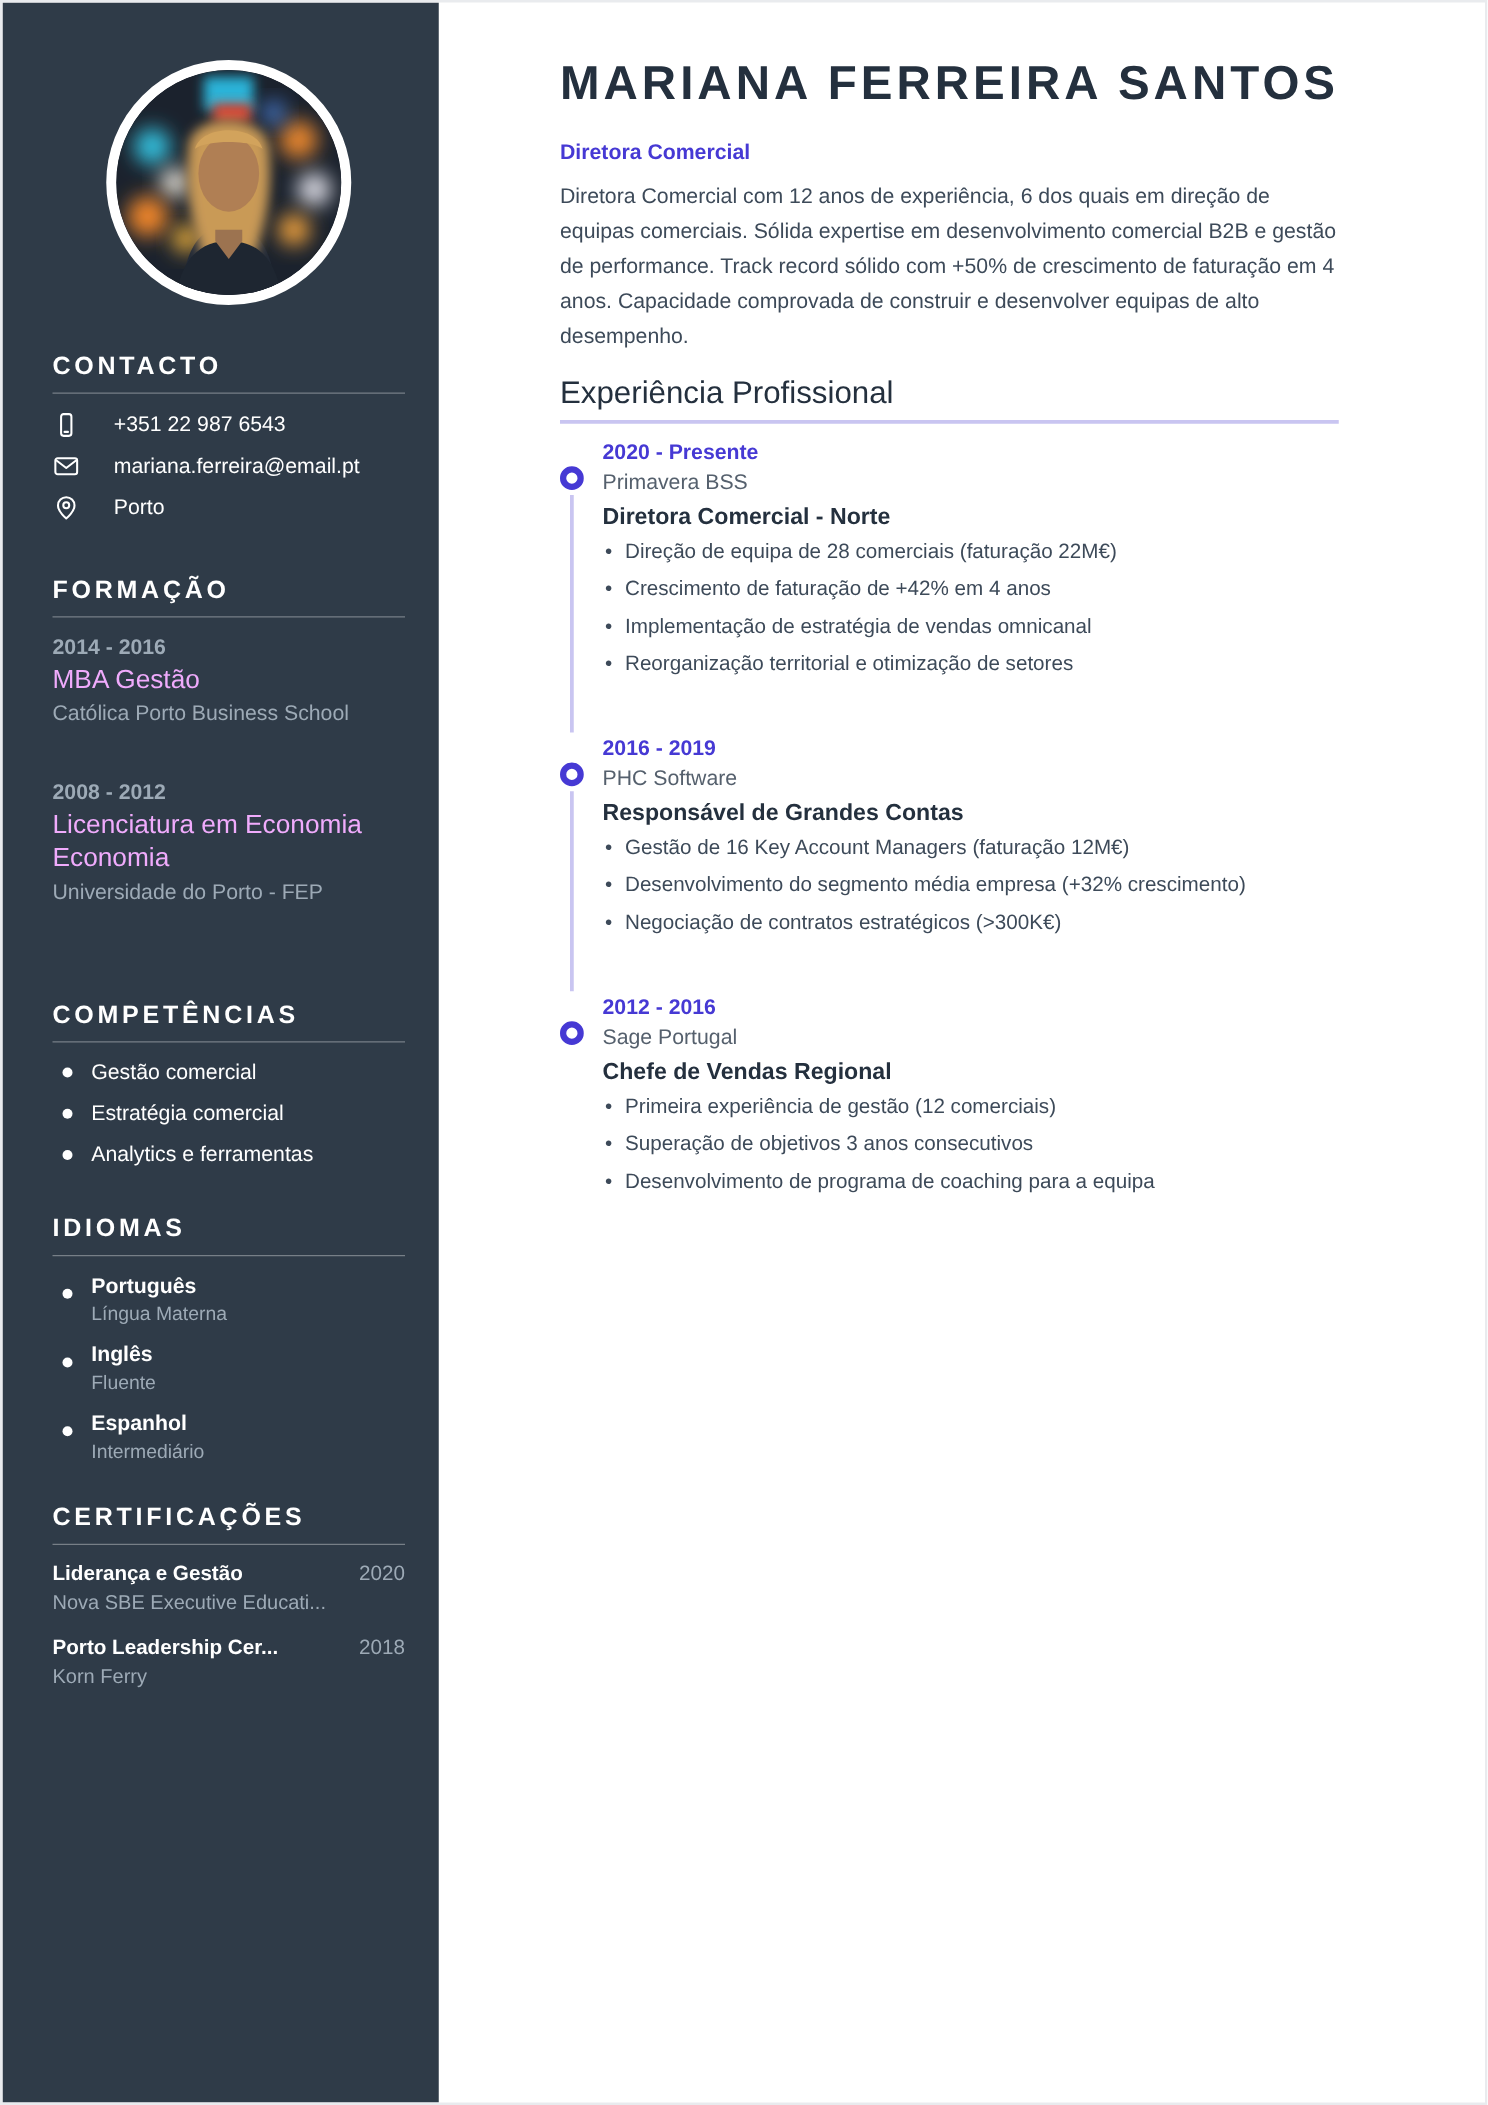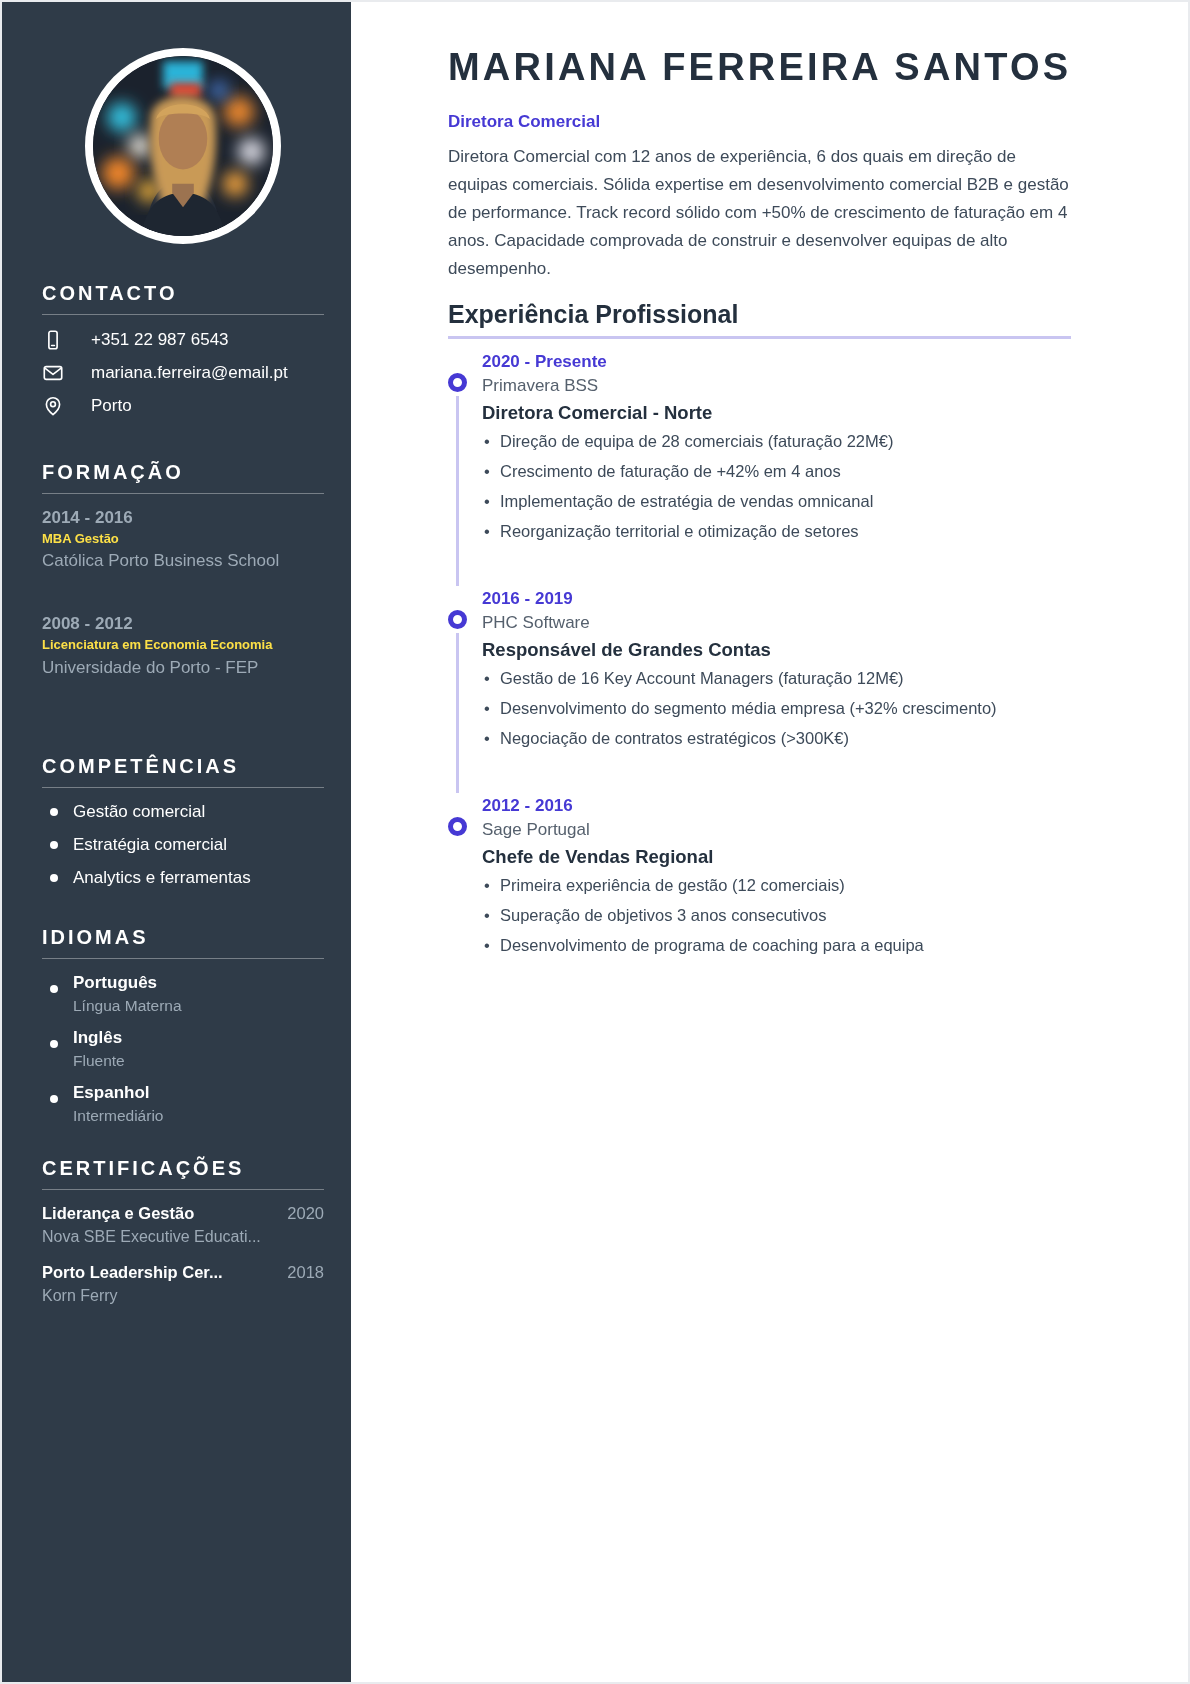--- a/index.html
+++ b/index.html
@@ -48,21 +48,21 @@
     display: flex; align-items: center;
     gap: 27px;
     margin-bottom: 11px;
     font-size: 17px; color: #ffffff;
   }
   .contact-item svg { flex: 0 0 22px; }
   
   .edu-item { margin-top: 12px; margin-bottom: 42px; }
   .edu-item:last-child { margin-bottom: 0; }
   .edu-period { font-size: 17px; font-weight: 600; color: #9daab6; margin-bottom: 3px; }
-  .edu-degree { font-size: 13px; font-weight: 700; color: #fde047; line-height: 1.25; margin-bottom: 3px; }
+  .edu-degree { font-size: 21px; font-weight: 400; color: #f0abfc; line-height: 1.25; margin-bottom: 3px; }
   .edu-school { font-size: 17px; color: #9daab6; line-height: 1.3; }
   .sec-competencias { margin-top: 76px; }
   
   .skill-item {
     display: flex; align-items: center; gap: 15px;
     font-size: 17px; color: #ffffff;
     margin-bottom: 13px; padding-left: 8px;
   }
   .dot { width: 8px; height: 8px; border-radius: 50%; background: #ffffff; flex: 0 0 8px; }
   .sec-idiomas { margin-top: 38px; }
@@ -96,21 +96,21 @@
     color: #4639d4;
   }
   .summary {
     margin-top: 11px;
     font-size: 17px; line-height: 1.65;
     color: #3d4a59;
     max-width: 642px;
   }
   .exp-heading {
     margin-top: 17px;
-    font-size: 25px; font-weight: 700;
+    font-size: 25px; font-weight: 400;
     color: #24303e;
   }
   .exp-rule {
     border: none; border-top: 3px solid #c9c5f1;
     margin: 7px 0 0 0;
   }
   .timeline { margin-top: 13px; }
   .entry { position: relative; padding-left: 34px; margin-bottom: 47px; }
   .entry:last-child { margin-bottom: 0; }
   .marker {

